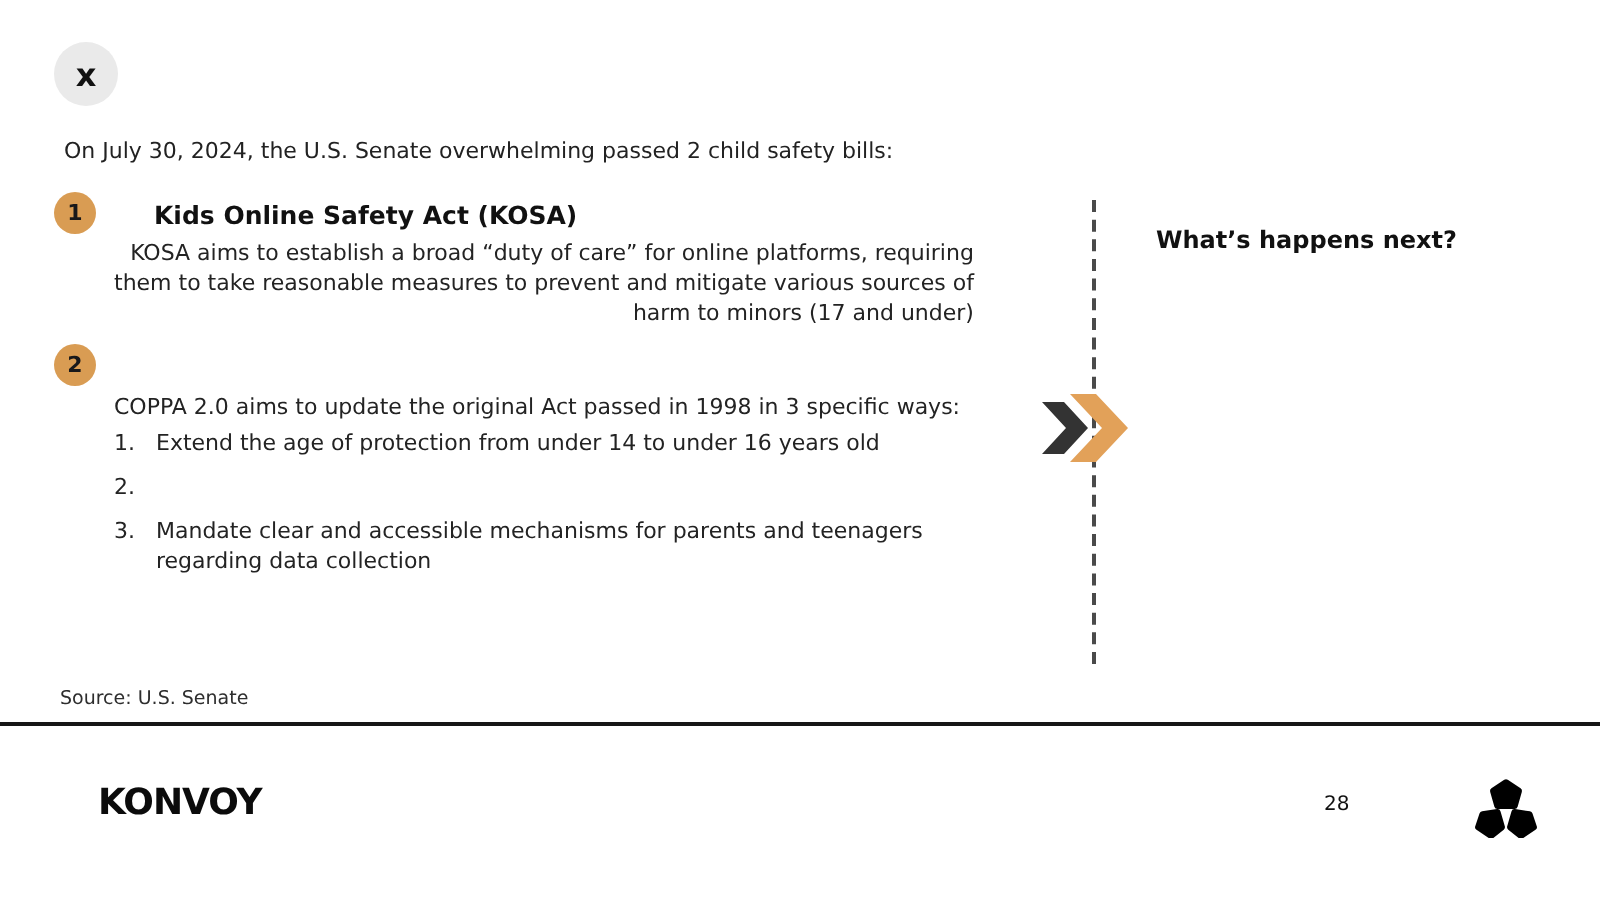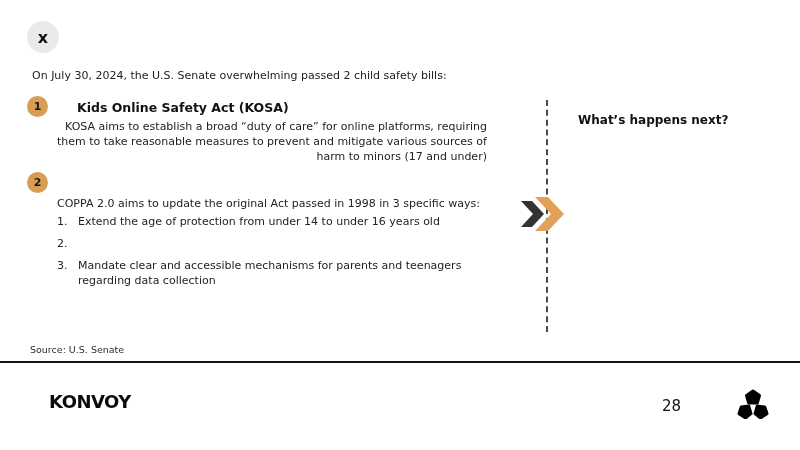--- a/index.html
+++ b/index.html
@@ -60,21 +60,21 @@
   .sidebar p { font-size:11px; line-height:15px; color:#232323; white-space:pre; margin-bottom:11px; }
   
   .rule {
     position:absolute; left:0; top:361px; width:800px; height:2px; background:#161616;
   }
   .wordmark {
     position:absolute; left:29px; top:391px;
     font-size:18px; font-weight:800; letter-spacing:-0.5px; color:#0b0b0b;margin-left:20px;
   }
   .page-num {
-    position:absolute; left:662px; top:397px; font-size:15px; color:#111;text-align:center;
+    position:absolute; left:662px; top:397px; font-size:10px; color:#111;text-align:center;
   }
   .logo-mark { position:absolute; left:737px; top:389px; width:32px; height:30px; }
 </style>
 </head>
 <body>
 
 <div class="slide">
 
   <div class="badge">x</div>
 

